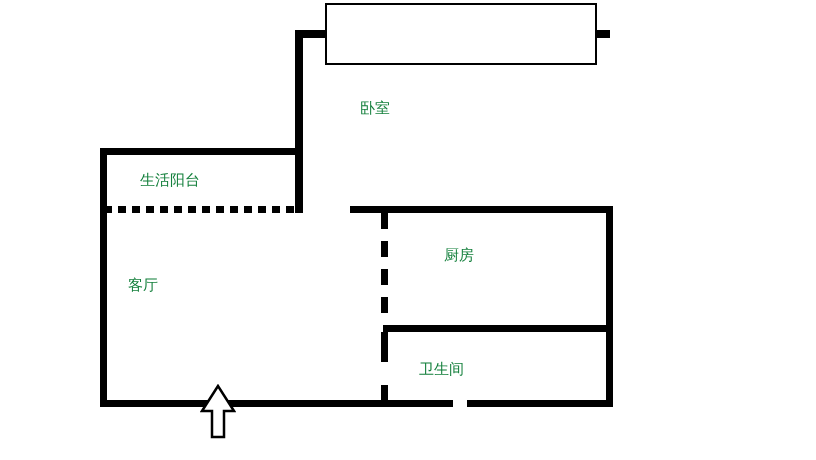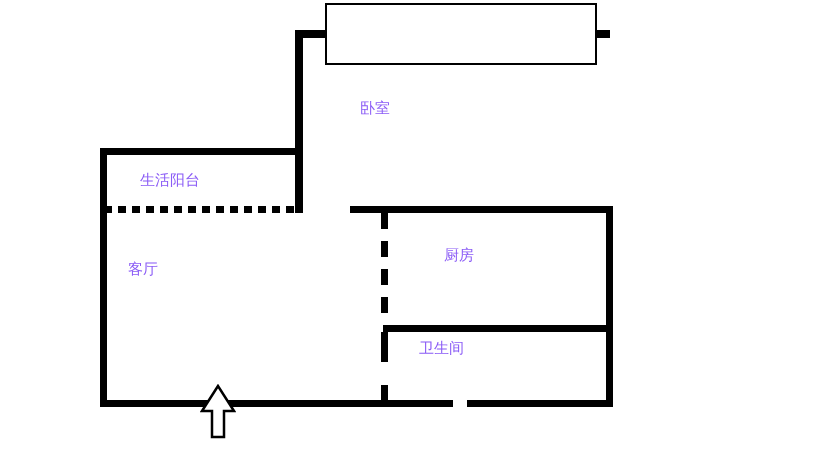--- a/index.html
+++ b/index.html
@@ -25,21 +25,21 @@
     }
     .window-box {
       position: absolute;
       background: #ffffff;
       border: 2px solid #000000;
     }
     .label {
       position: absolute;
       font-size: 15px;
       line-height: 16px;
-      color: #8b5cf6;
+      color: #15803d;
       white-space: nowrap;
     }
     .arrow { position: absolute; }
   </style>
 </head>
 <body>
 
 <div class="plan">
 
   <div class="wall" style="left:295px; top:30px; width:315px; height:8px"></div>
@@ -63,21 +63,21 @@
   <div class="wall" style="left:383px; top:325px; width:230px; height:7px"></div>
 
   <div class="wall" style="left:381px; top:332px; width:7px; height:30px"></div>
   <div class="wall" style="left:381px; top:385px; width:7px; height:22px"></div>
 
   <div class="wall" style="left:100px; top:400px; width:353px; height:7px"></div>
   <div class="wall" style="left:467px; top:400px; width:146px; height:7px"></div>
 
   <div class="label" style="left:140px; top:172px">生活阳台</div>
   <div class="label" style="left:360px; top:100px">卧室</div>
-  <div class="label" style="left:128px; top:261px">客厅</div>
+  <div class="label" style="left:128px; top:277px">客厅</div>
   <div class="label" style="left:444px; top:247px">厨房</div>
-  <div class="label" style="left:419px; top:340px">卫生间</div>
+  <div class="label" style="left:419px; top:361px">卫生间</div>
 
   <svg class="arrow" style="left:200px; top:384px" width="36" height="55" viewBox="0 0 36 55">
     <polygon points="18,2 2,27 12,27 12,53 24,53 24,27 34,27" fill="#ffffff" stroke="#000000" stroke-width="2.5" stroke-linejoin="miter"></polygon>
   </svg>
 
 </div>
 
 </body></html>

